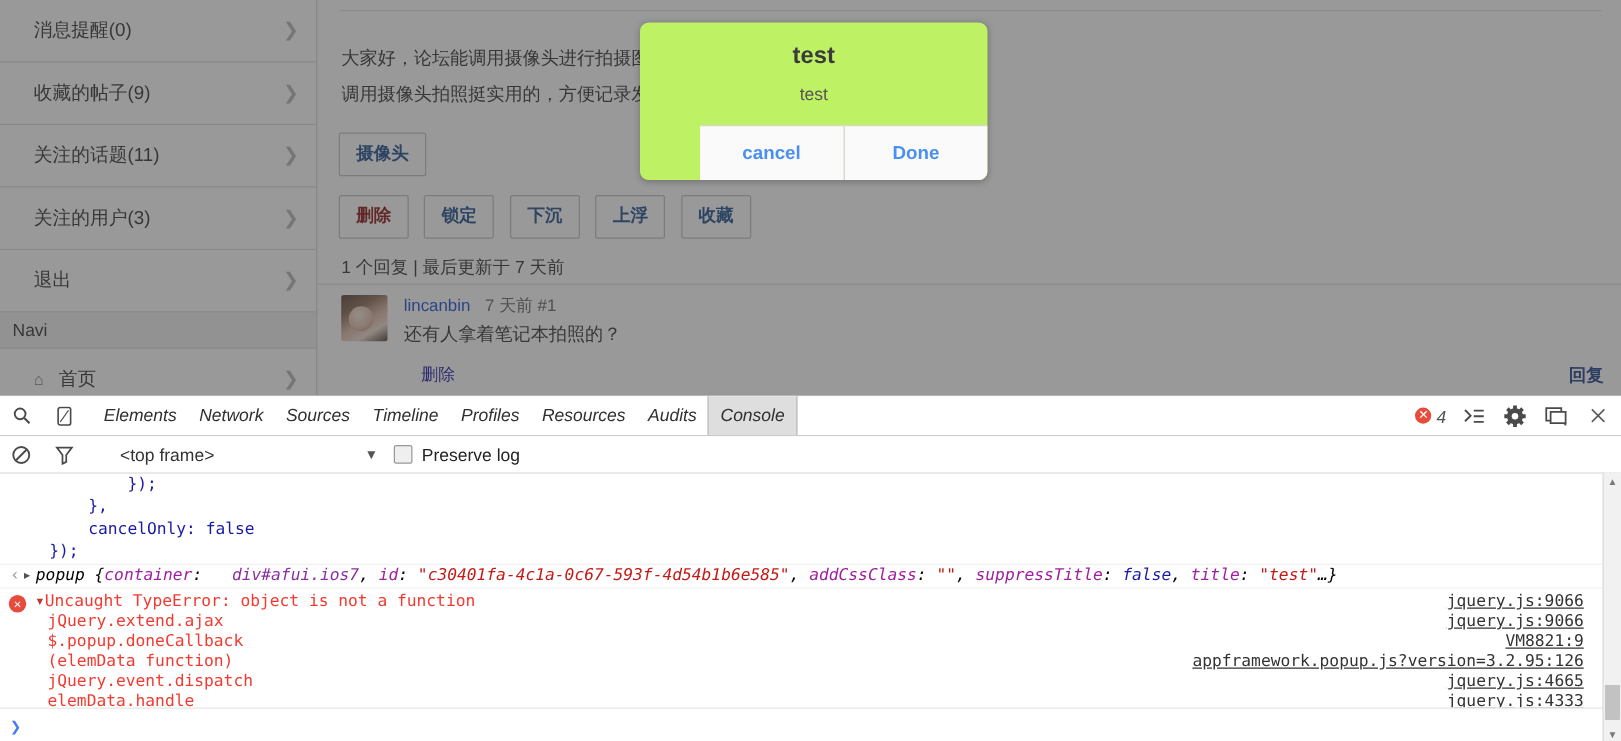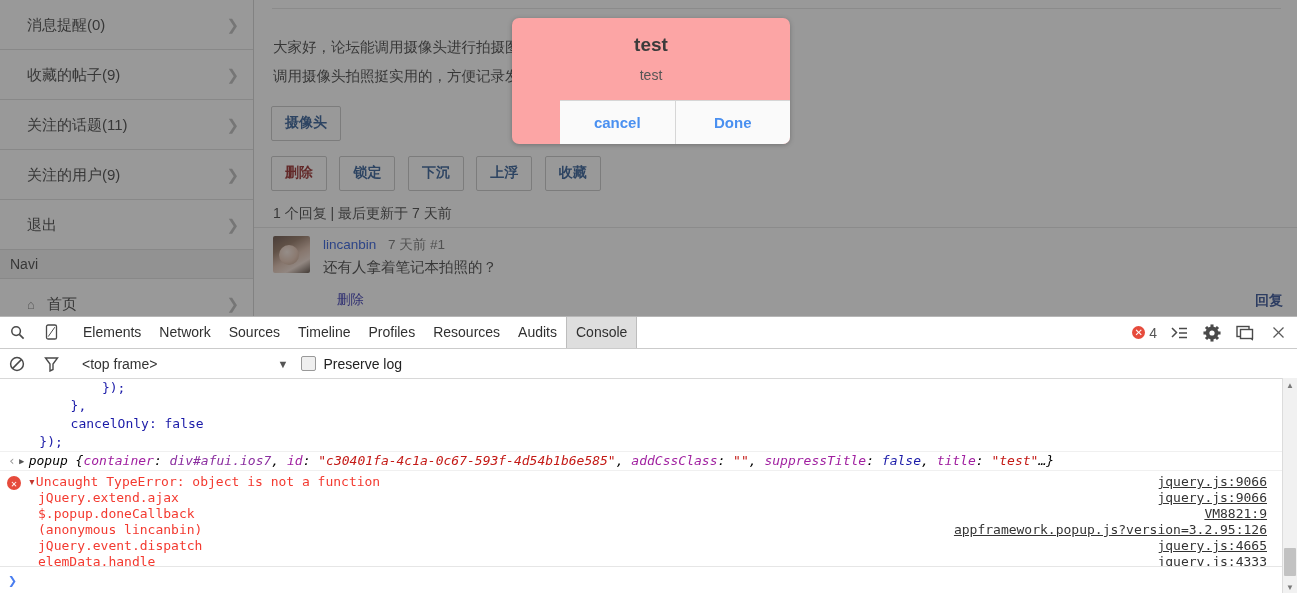--- a/index.html
+++ b/index.html
@@ -50,65 +50,65 @@
   .rmeta .uname{color:#1d4ed8;}
   .rmeta .rtime{margin-left:8px;color:#666;}
   .rtext{position:absolute;left:50px;top:22px;font-size:14.5px;color:#333;}
   .rdel{position:absolute;left:64px;top:55px;font-size:13.5px;color:#1a1aa8;}
   .replylink{position:absolute;right:14px;top:292px;font-size:14px;color:#1f3f8c;font-weight:bold;}
 
   
   .dim{position:absolute;left:0;top:0;width:1297px;height:316px;background:rgba(60,60,60,.52);}
 
   
-  .modal{position:absolute;left:512px;top:18px;width:278px;background:#fca5a5;border-radius:7px;
+  .modal{position:absolute;left:512px;top:18px;width:278px;background:#bef264;border-radius:7px;
          box-shadow:0 1px 5px rgba(0,0,0,.25);overflow:hidden;}
   .modal-title{text-align:center;font-size:19px;font-weight:bold;color:#3b3b3b;padding:16px 10px 0;}
   .modal-text{text-align:center;font-size:14px;color:#555;padding:11px 10px 17px;}
   .modal-actions{display:flex;border-top:1px solid #d6d6d6;margin-left:48px;}
   .modal-btn{flex:1;text-align:center;font-size:15px;font-weight:bold;color:#4a90f0;
              padding:13px 0;background:#fafafa;}
   .modal-btn + .modal-btn{border-left:1px solid #d6d6d6;}
 
   
   .devtools{position:absolute;left:0;top:316px;width:1297px;height:277px;background:#fff;
             border-top:1px solid #b6b6b6;box-sizing:border-box;
             font-family:"Liberation Sans","DejaVu Sans",sans-serif;}
   .dt-tabbar{position:relative;height:31px;background:#fff;border-bottom:1px solid #cbcbcb;
-             display:flex;}
+             display:flex;align-items:center;font-style:italic;}
   .dt-ico{width:34px;height:30px;display:flex;align-items:center;justify-content:center;color:#5a5a5a;}
   .dt-tabs{display:flex;align-items:stretch;height:31px;margin-left:6px;}
   .dt-tab{padding:0 9px;height:31px;line-height:31px;font-size:14px;color:#303030;}
   .dt-tab.active{background:#dedede;border-left:1px solid #bdbdbd;border-right:1px solid #bdbdbd;}
   .dt-right{position:absolute;right:4px;top:0;height:31px;display:flex;align-items:center;gap:3px;}
   .errbadge{display:flex;align-items:center;font-size:14px;color:#555;margin-right:4px;}
   .errdot{width:13px;height:13px;border-radius:50%;background:#e64b3c;color:#fff;font-size:10px;
           display:flex;align-items:center;justify-content:center;margin-right:4px;font-weight:bold;}
   .dt-ricon{width:30px;height:30px;display:flex;align-items:center;justify-content:center;color:#5a5a5a;}
 
   .dt-filterbar{position:relative;height:29px;background:#fff;border-bottom:1px solid #d8d8d8;
                 display:flex;align-items:center;}
-  .frame-sel{font-size:14px;color:#333;margin-left:14px;}
+  .frame-sel{font-size:14px;color:#333;margin-left:28px;}
   .caret{margin-left:120px;color:#555;font-size:11px;}
   .pres-box{width:13px;height:13px;border:1px solid #999;background:#efefef;border-radius:2px;margin:0 7px 0 13px;}
   .pres-label{font-size:14px;color:#222;}
 
   .console{position:relative;height:215px;overflow:hidden;background:#fff;
            font-family:"DejaVu Sans Mono","Liberation Mono",monospace;font-size:13px;}
   .cs-line{white-space:pre;padding-left:8px;line-height:18px;color:#333;}
   .tok-blue{color:#1a1aa8;}
   .cs-obj{position:relative;line-height:18px;padding-left:8px;border-top:1px solid #f0f0f0;
           border-bottom:1px solid #f0f0f0;white-space:pre;}
   .arrow-l{color:#999;margin-right:2px;}
   .tri{color:#555;margin-right:3px;}
   .it{font-style:italic;}
   .k-name{color:#a020a0;}
   .k-str{color:#c41a16;}
   .k-bool{color:#1a1aa8;}
-  .k-dom{color:#8b2fa0;}
+  .k-dom{color:#8b2fa0;margin-left:16px;}
 
   .errblock{position:relative;border-bottom:1px solid #efefef;background:#fff;padding:3px 0 4px;}
   .err-dot2{position:absolute;left:7px;top:5px;width:14px;height:14px;border-radius:50%;
             background:#e64b3c;color:#fff;font-size:10px;display:flex;align-items:center;
             justify-content:center;font-weight:bold;}
   .err-line{color:#f33a30;line-height:16px;white-space:pre;padding-left:28px;position:relative;}
   .err-line .tri2{color:#c0372f;}
   .err-src{position:absolute;right:30px;color:#333;text-decoration:underline;
            font-family:"DejaVu Sans Mono","Liberation Mono",monospace;font-size:13px;}
 
@@ -137,21 +137,21 @@
         </div>
         <div class="side-item">
           <span>收藏的帖子(9)</span>
           <span class="chev">❯</span>
         </div>
         <div class="side-item">
           <span>关注的话题(11)</span>
           <span class="chev">❯</span>
         </div>
         <div class="side-item">
-          <span>关注的用户(9)</span>
+          <span>关注的用户(3)</span>
           <span class="chev">❯</span>
         </div>
         <div class="side-item">
           <span>退出</span>
           <span class="chev">❯</span>
         </div>
         <div class="side-head">Navi</div>
         <div class="side-item home">
           <span class="home-ico">⌂</span>
           <span>首页</span>
@@ -306,21 +306,21 @@
       <div class="cs-line"><span class="tok-blue">        cancelOnly: false</span></div>
       <div class="cs-line"><span class="tok-blue">    });</span></div>
 
       <div class="cs-obj"><span class="arrow-l">‹</span><span class="tri">▸</span><span class="it">popup</span><span class="it"> {</span><span class="it k-name">container</span><span class="it">: </span><span class="it k-dom">div#afui.ios7</span><span class="it">, </span><span class="it k-name">id</span><span class="it">: </span><span class="it k-str">"c30401fa-4c1a-0c67-593f-4d54b1b6e585"</span><span class="it">, </span><span class="it k-name">addCssClass</span><span class="it">: </span><span class="it k-str">""</span><span class="it">, </span><span class="it k-name">suppressTitle</span><span class="it">: </span><span class="it k-bool">false</span><span class="it">, </span><span class="it k-name">title</span><span class="it">: </span><span class="it k-str">"test"</span><span class="it">…}</span></div>
 
       <div class="errblock">
         <div class="err-dot2">✕</div>
         <div class="err-line"><span class="tri2">▾</span><span>Uncaught TypeError: object is not a function</span><span class="err-src">jquery.js:9066</span></div>
         <div class="err-line"><span style="padding-left:10px">jQuery.extend.ajax</span><span class="err-src">jquery.js:9066</span></div>
         <div class="err-line"><span style="padding-left:10px">$.popup.doneCallback</span><span class="err-src">VM8821:9</span></div>
-        <div class="err-line"><span style="padding-left:10px">(anonymous lincanbin)</span><span class="err-src">appframework.popup.js?version=3.2.95:126</span></div>
+        <div class="err-line"><span style="padding-left:10px">(elemData function)</span><span class="err-src">appframework.popup.js?version=3.2.95:126</span></div>
         <div class="err-line"><span style="padding-left:10px">jQuery.event.dispatch</span><span class="err-src">jquery.js:4665</span></div>
         <div class="err-line"><span style="padding-left:10px">elemData.handle</span><span class="err-src">jquery.js:4333</span></div>
       </div>
 
       <div class="prompt">
         <span class="chev2">❯</span>
       </div>
     </div>
 
     <div class="cscroll">

